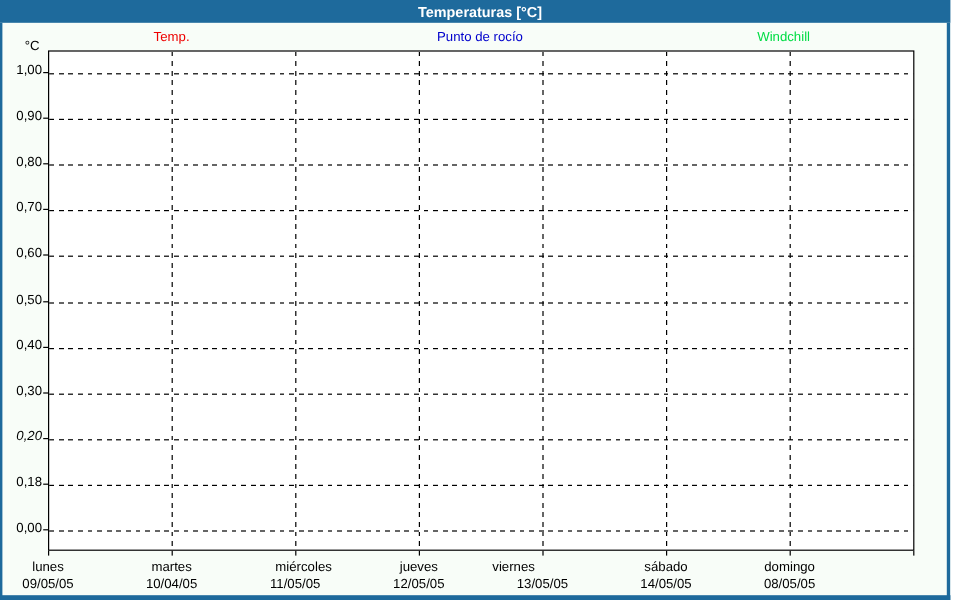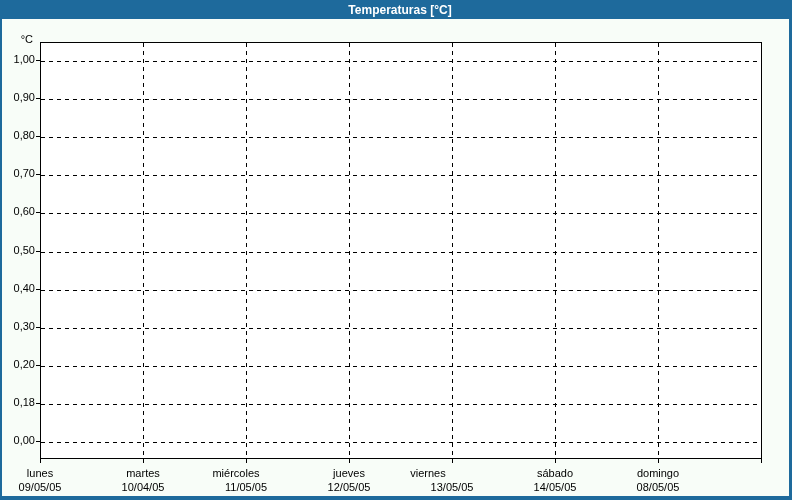--- a/index.html
+++ b/index.html
@@ -85,20 +85,25 @@
   .xdate    { top: 481px; }
 </style>
 </head>
 <body>
 
 <div class="frame">
   <div class="titlebar">
     <span>Temperaturas [°C]</span>
   </div>
 
+  <div class="legend">
+      <div class="legend-item" style="left: 143px; color: rgb(238, 0, 0);">Temp.</div>
+      <div class="legend-item" style="left: 400px; color: rgb(0, 0, 204);">Punto de rocío</div>
+      <div class="legend-item" style="left: 653px; color: rgb(0, 221, 68);">Windchill</div>
+    </div>
 
   <div class="yunit">°C</div>
 
   <div class="plot">
       <div class="hgrid" style="top: 18px;"></div>
       <div class="hgrid" style="top: 56.1px;"></div>
       <div class="hgrid" style="top: 94.2px;"></div>
       <div class="hgrid" style="top: 132.3px;"></div>
       <div class="hgrid" style="top: 170.4px;"></div>
       <div class="hgrid" style="top: 208.5px;"></div>
@@ -117,30 +122,30 @@
 
   <div id="ylabels">
       <div class="ylabel" style="top: 53px;">1,00</div>
       <div class="ylabel" style="top: 91.1px;">0,90</div>
       <div class="ylabel" style="top: 129.2px;">0,80</div>
       <div class="ylabel" style="top: 167.3px;">0,70</div>
       <div class="ylabel" style="top: 205.4px; text-align: right;">0,60</div>
       <div class="ylabel" style="top: 243.5px;">0,50</div>
       <div class="ylabel" style="top: 281.6px;">0,40</div>
       <div class="ylabel" style="top: 319.7px;">0,30</div>
-      <div class="ylabel" style="top: 357.8px;">0,20</div>
+      <div class="ylabel" style="top: 357.8px; font-style: italic;">0,20</div>
       <div class="ylabel" style="top: 395.9px;">0,18</div>
       <div class="ylabel" style="top: 434px;">0,00</div>
     </div>
   <div id="xlabels">
       <div class="xweekday" style="left: 40px;">lunes</div>
       <div class="xdate" style="left: 40px;">09/05/05</div>
       <div class="xweekday" style="left: 143px;">martes</div>
       <div class="xdate" style="left: 143px;">10/04/05</div>
-      <div class="xweekday" style="left: 236px;">miércoles</div>
+      <div class="xweekday" style="left: 253px;">miércoles</div>
       <div class="xdate" style="left: 246px;">11/05/05</div>
       <div class="xweekday" style="left: 349px;">jueves</div>
       <div class="xdate" style="left: 349px;">12/05/05</div>
       <div class="xweekday" style="left: 428px;">viernes</div>
       <div class="xdate" style="left: 452px;">13/05/05</div>
       <div class="xweekday" style="left: 555px;">sábado</div>
       <div class="xdate" style="left: 555px;">14/05/05</div>
       <div class="xweekday" style="left: 658px;">domingo</div>
       <div class="xdate" style="left: 658px;">08/05/05</div>
     </div>

